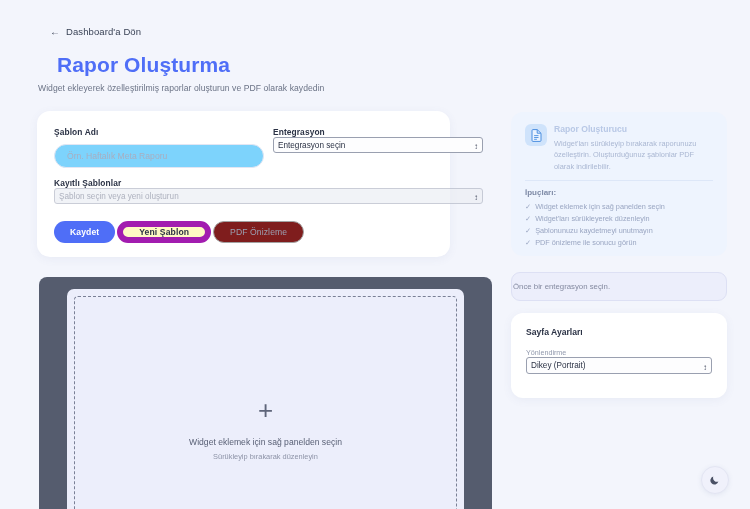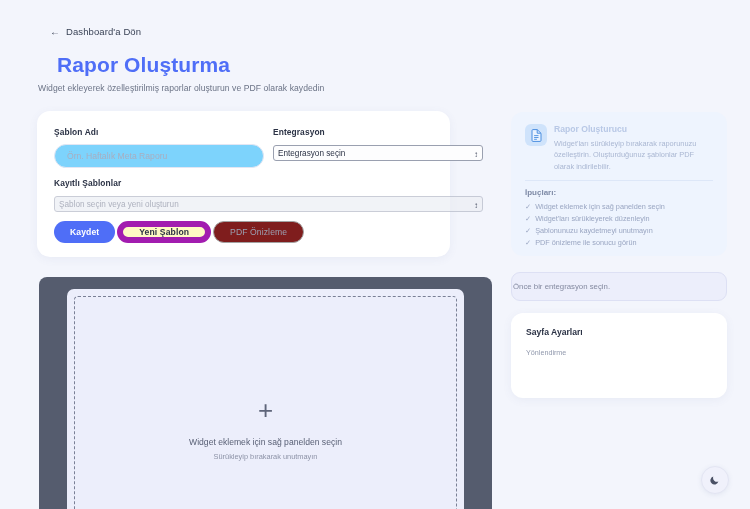--- a/index.html
+++ b/index.html
@@ -94,21 +94,20 @@
     font-size: 8.6px;
     color: #2b3245;
     outline: none;
   }
   .text-input::placeholder { color: #a8aec0; }
 
   .native-select {
     display: block;
     width: 100%;
     height: 16px;
-    margin-top: 8px;
     border: 1px solid #9aa0b0;
     border-radius: 3px;
     background: #fdfdfe;
     padding: 0 4px;
     font-family: "Liberation Sans", sans-serif;
     font-size: 8.2px;
     color: #2b3245;
     outline: none;
     -webkit-appearance: none;
     appearance: none;
@@ -388,29 +387,34 @@
   </div>
 </div>
 
 <div class="notice-card">
   <span>Önce bir entegrasyon seçin.</span>
 </div>
 
 <div class="settings-card">
   <div class="settings-title">Sayfa Ayarları</div>
   <div class="settings-sublabel">Yönlendirme</div>
+  <div class="select-wrap">
+    <select class="native-select" style="height:17px;">
+      <option>Dikey (Portrait)</option>
+    </select>
+  </div>
 </div>
 
 <div class="canvas-frame">
   <div class="canvas-page">
     <div class="dropzone">
       <div class="dz-content">
         <div class="dz-plus">+</div>
         <div class="dz-main">Widget eklemek için sağ panelden seçin</div>
-        <div class="dz-sub">Sürükleyip bırakarak unutmayın</div>
+        <div class="dz-sub">Sürükleyip bırakarak düzenleyin</div>
       </div>
     </div>
   </div>
 </div>
 
 <div class="theme-toggle">
   <svg width="12" height="12" viewBox="0 0 12 12" aria-hidden="true">
     <path d="M9.4 7.6A4 4 0 0 1 4.3 2.5 4.1 4.1 0 1 0 9.4 7.6Z" fill="#4a5165"></path>
   </svg>
 </div>

